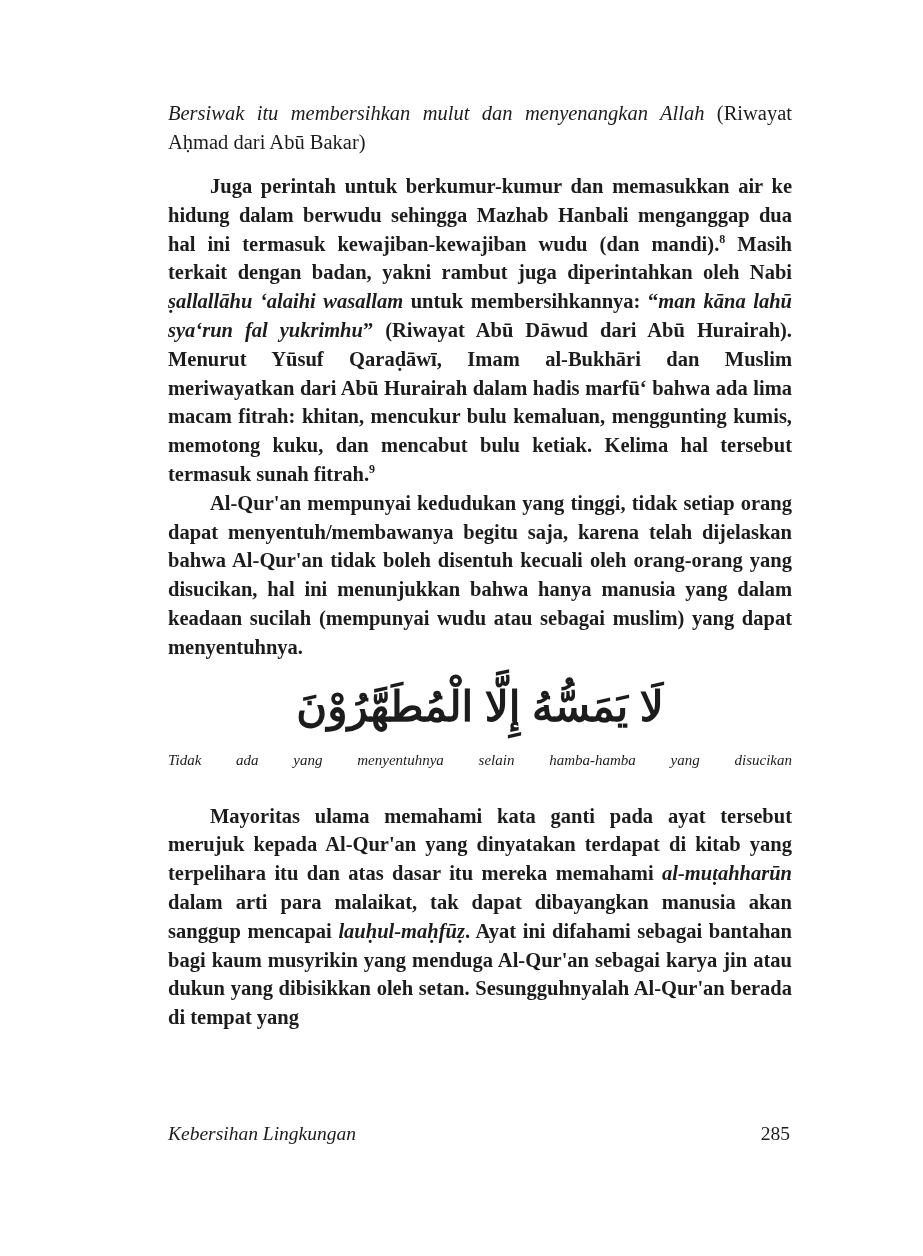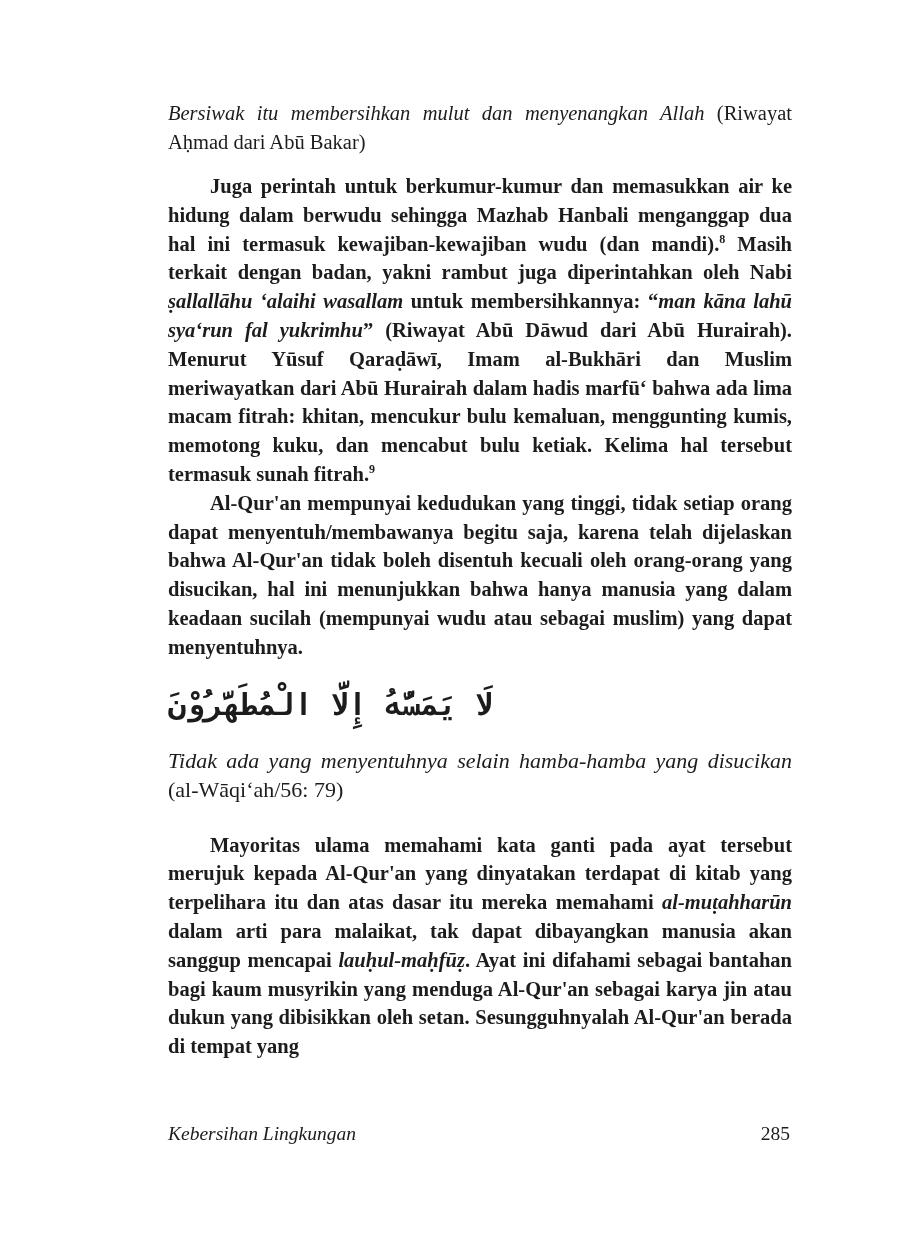--- a/index.html
+++ b/index.html
@@ -38,29 +38,29 @@
     margin: 0;
     font-weight: bold;
   }
   sup.fn {
     font-size: 12px;
     line-height: 0;
     vertical-align: super;
   }
   .arabic {
     direction: rtl;
-    text-align: left;
-    font-family: Liberation Mono, monospace;
-    font-size: 30px;
+    text-align: center;
+    font-family: Liberation Sans, sans-serif;
+    font-size: 42px;
     font-weight: bold;
     line-height: 62px;
     margin: 14px 0 8px 0;
   }
   .translation {
-    font-size: 22px;
+    font-size: 15px;
     line-height: 29px;
     margin: 0;
   }
   .trans-line {
     font-style: italic;
     text-align: justify;
     text-align-last: justify;
   }
   .para-last {
     margin-top: 27px;
@@ -87,21 +87,20 @@
     <p class="heading"><span class="it">Bersiwak itu membersihkan mulut dan menyenangkan Allah</span><span> (Riwayat Aḥmad dari Abū Bakar)</span></p>
 
     <p class="para"><span>Juga perintah untuk berkumur-kumur dan memasukkan air ke hidung dalam berwudu sehingga Mazhab Hanbali menganggap dua hal ini termasuk kewajiban-kewajiban wudu (dan mandi).</span><sup class="fn">8</sup><span> Masih terkait dengan badan, yakni rambut juga diperintahkan oleh Nabi </span><span class="it">ṣallallāhu ‘alaihi wasallam</span><span> untuk membersihkannya: “</span><span class="it">man kāna lahū sya‘run fal yukrimhu</span><span>” (Riwayat Abū Dāwud dari Abū Hurairah). Menurut Yūsuf Qaraḍāwī, Imam al-Bukhāri dan Muslim meriwayatkan dari Abū Hurairah dalam hadis marfū‘ bahwa ada lima macam fitrah: khitan, mencukur bulu kemaluan, menggunting kumis, memotong kuku, dan mencabut bulu ketiak. Kelima hal tersebut termasuk sunah fitrah.</span><sup class="fn">9</sup></p>
 
     <p class="para"><span>Al-Qur'an mempunyai kedudukan yang tinggi, tidak setiap orang dapat menyentuh/membawanya begitu saja, karena telah dijelaskan bahwa Al-Qur'an tidak boleh disentuh kecuali oleh orang-orang yang disucikan, hal ini menunjukkan bahwa hanya manusia yang dalam keadaan sucilah (mempunyai wudu atau sebagai muslim) yang dapat menyentuhnya.</span></p>
 
     <div class="arabic" dir="rtl">لَا يَمَسُّهُ إِلَّا الْمُطَهَّرُوْنَ</div>
 
     <div class="translation">
       <div class="trans-line">Tidak ada yang menyentuhnya selain hamba-hamba yang disucikan</div>
-      <div>(al-Wāqi‘ah/56: 79)</div>
     </div>
 
     <p class="para para-last"><span>Mayoritas ulama memahami kata ganti pada ayat tersebut merujuk kepada Al-Qur'an yang dinyatakan terdapat di kitab yang terpelihara itu dan atas dasar itu mereka memahami </span><span class="it">al-muṭahharūn</span><span> dalam arti para malaikat, tak dapat dibayangkan manusia akan sanggup mencapai </span><span class="it">lauḥul-maḥfūẓ</span><span>. Ayat ini difahami sebagai bantahan bagi kaum musyrikin yang menduga Al-Qur'an sebagai karya jin atau dukun yang dibisikkan oleh setan. Sesungguhnyalah Al-Qur'an berada di tempat yang</span></p>
 
   </div>
 
   <div class="footer">
     <span class="footer-title">Kebersihan Lingkungan</span>
     <span class="footer-page">285</span>
   </div>

